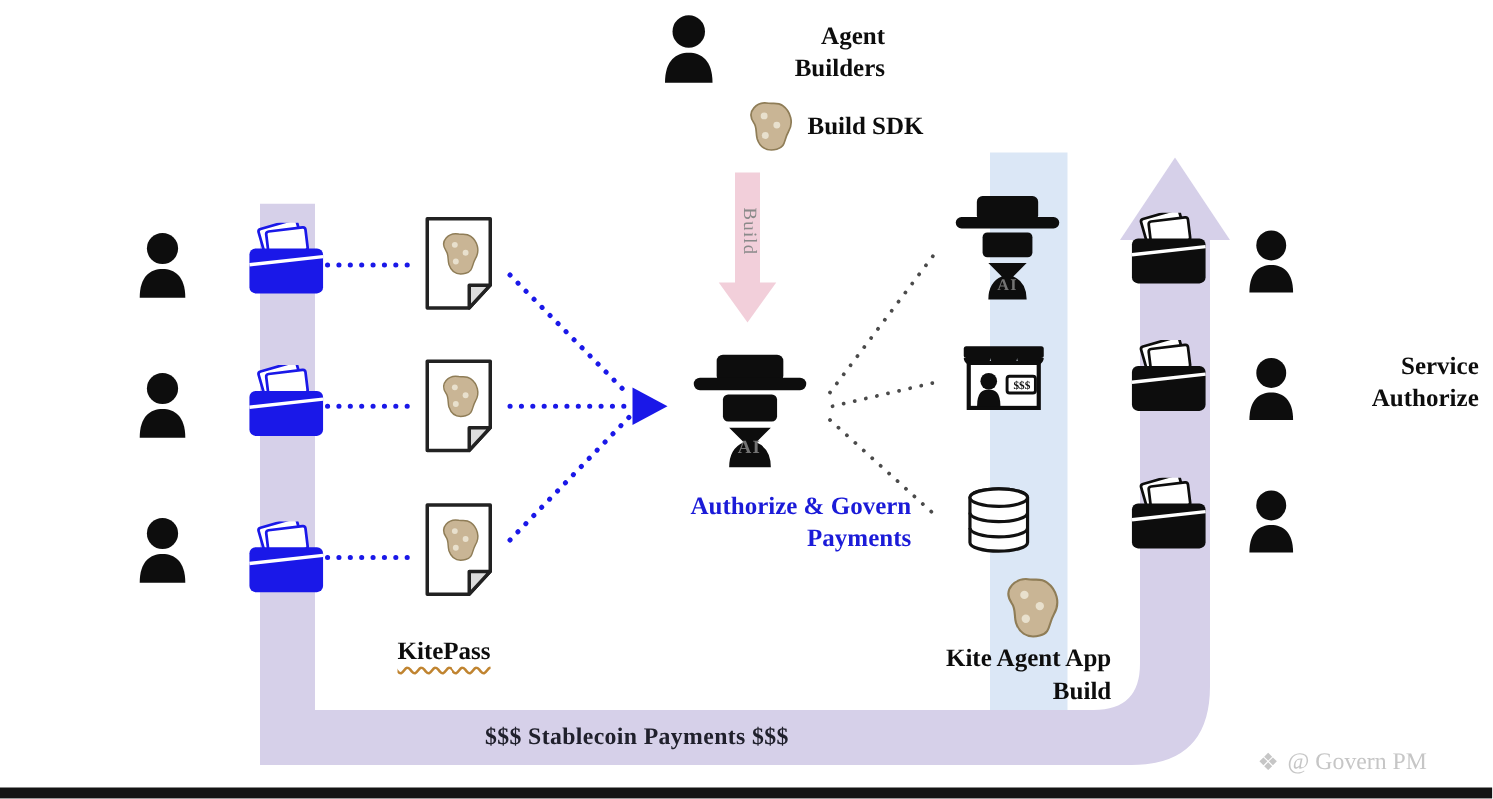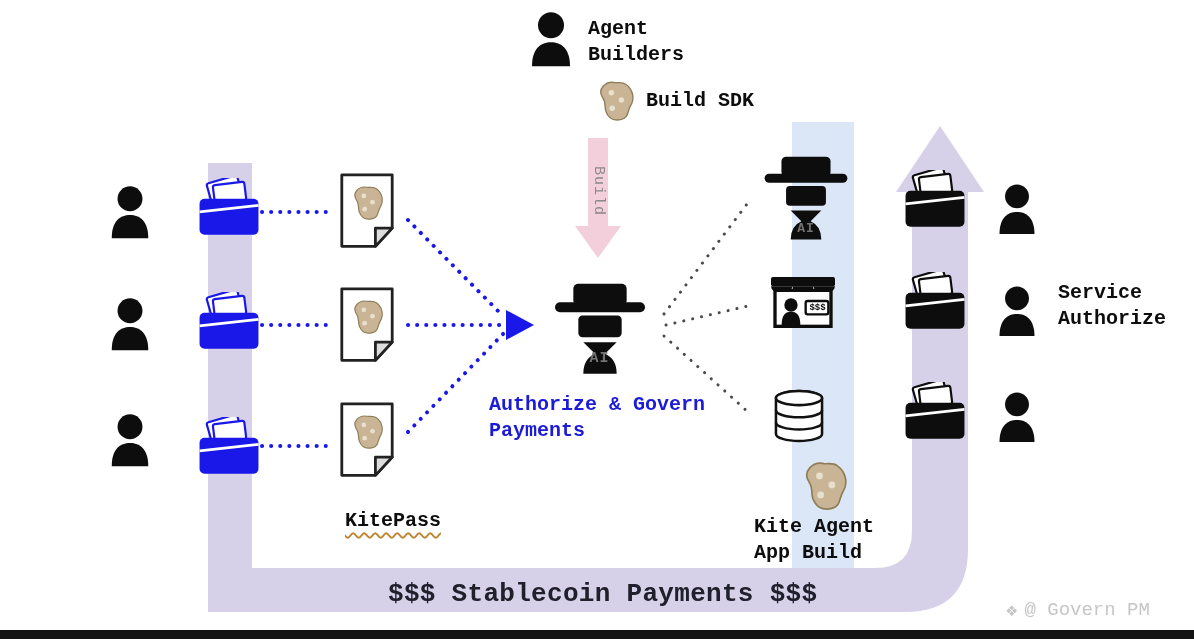--- a/index.html
+++ b/index.html
@@ -1,43 +1,43 @@
 <!DOCTYPE html>
 <html><head>
 <meta charset="utf-8">
 <style>
   html,body{margin:0;padding:0;background:#ffffff;}
   .stage{
     position:relative;width:1194px;height:639px;overflow:hidden;background:#ffffff;
-    font-family:Liberation Mono, monospace;color:#111;
+    font-family:Liberation Serif, serif;color:#111;text-align:right;
   }
   .underlay{position:absolute;left:0;top:0;}
   .ic{position:absolute;display:block;}
   .lbl{position:absolute;font-weight:700;line-height:1.32;color:#0d0d0d;}
   .lbl-20{font-size:20px;}
   .lbl-19{font-size:19px;}
   .blue-lbl{color:#1b1bd8;margin-left:34px;}
   .build-lbl{
     position:absolute;left:607px;top:166px;font-size:15px;color:#8a8a8a;
     transform-origin:0 0;transform:rotate(90deg);font-weight:400;letter-spacing:1px;
   }
   .kitepass-lbl{
     text-decoration-line:underline;text-decoration-style:wavy;
-    text-decoration-color:#c08430;text-decoration-thickness:2px;text-underline-offset:6px;margin-left:27px;
+    text-decoration-color:#c08430;text-decoration-thickness:2px;text-underline-offset:6px;
   }
   .ai-overlay{
     position:absolute;display:flex;align-items:center;justify-content:center;
     color:#737373;font-weight:700;letter-spacing:1px;margin-top:32px;
   }
   .price-overlay{
     position:absolute;display:flex;align-items:center;justify-content:center;
     color:#0d0d0d;font-weight:700;font-size:9px;letter-spacing:0;
   }
   .stablecoin-lbl{
-    position:absolute;left:388px;top:579px;font-size:26px;font-weight:600;
+    position:absolute;left:388px;top:579px;font-size:19px;font-weight:600;
     color:#20202c;letter-spacing:0.3px;
   }
   .watermark{
     position:absolute;left:1006px;top:598px;font-size:19px;color:#c6c6c6;
     display:flex;gap:7px;align-items:center;font-weight:400;
   }
   .bottom-bar{position:absolute;left:0;top:630px;width:1194px;height:9px;background:#141414;}
 </style>
 </head>
 <body>

